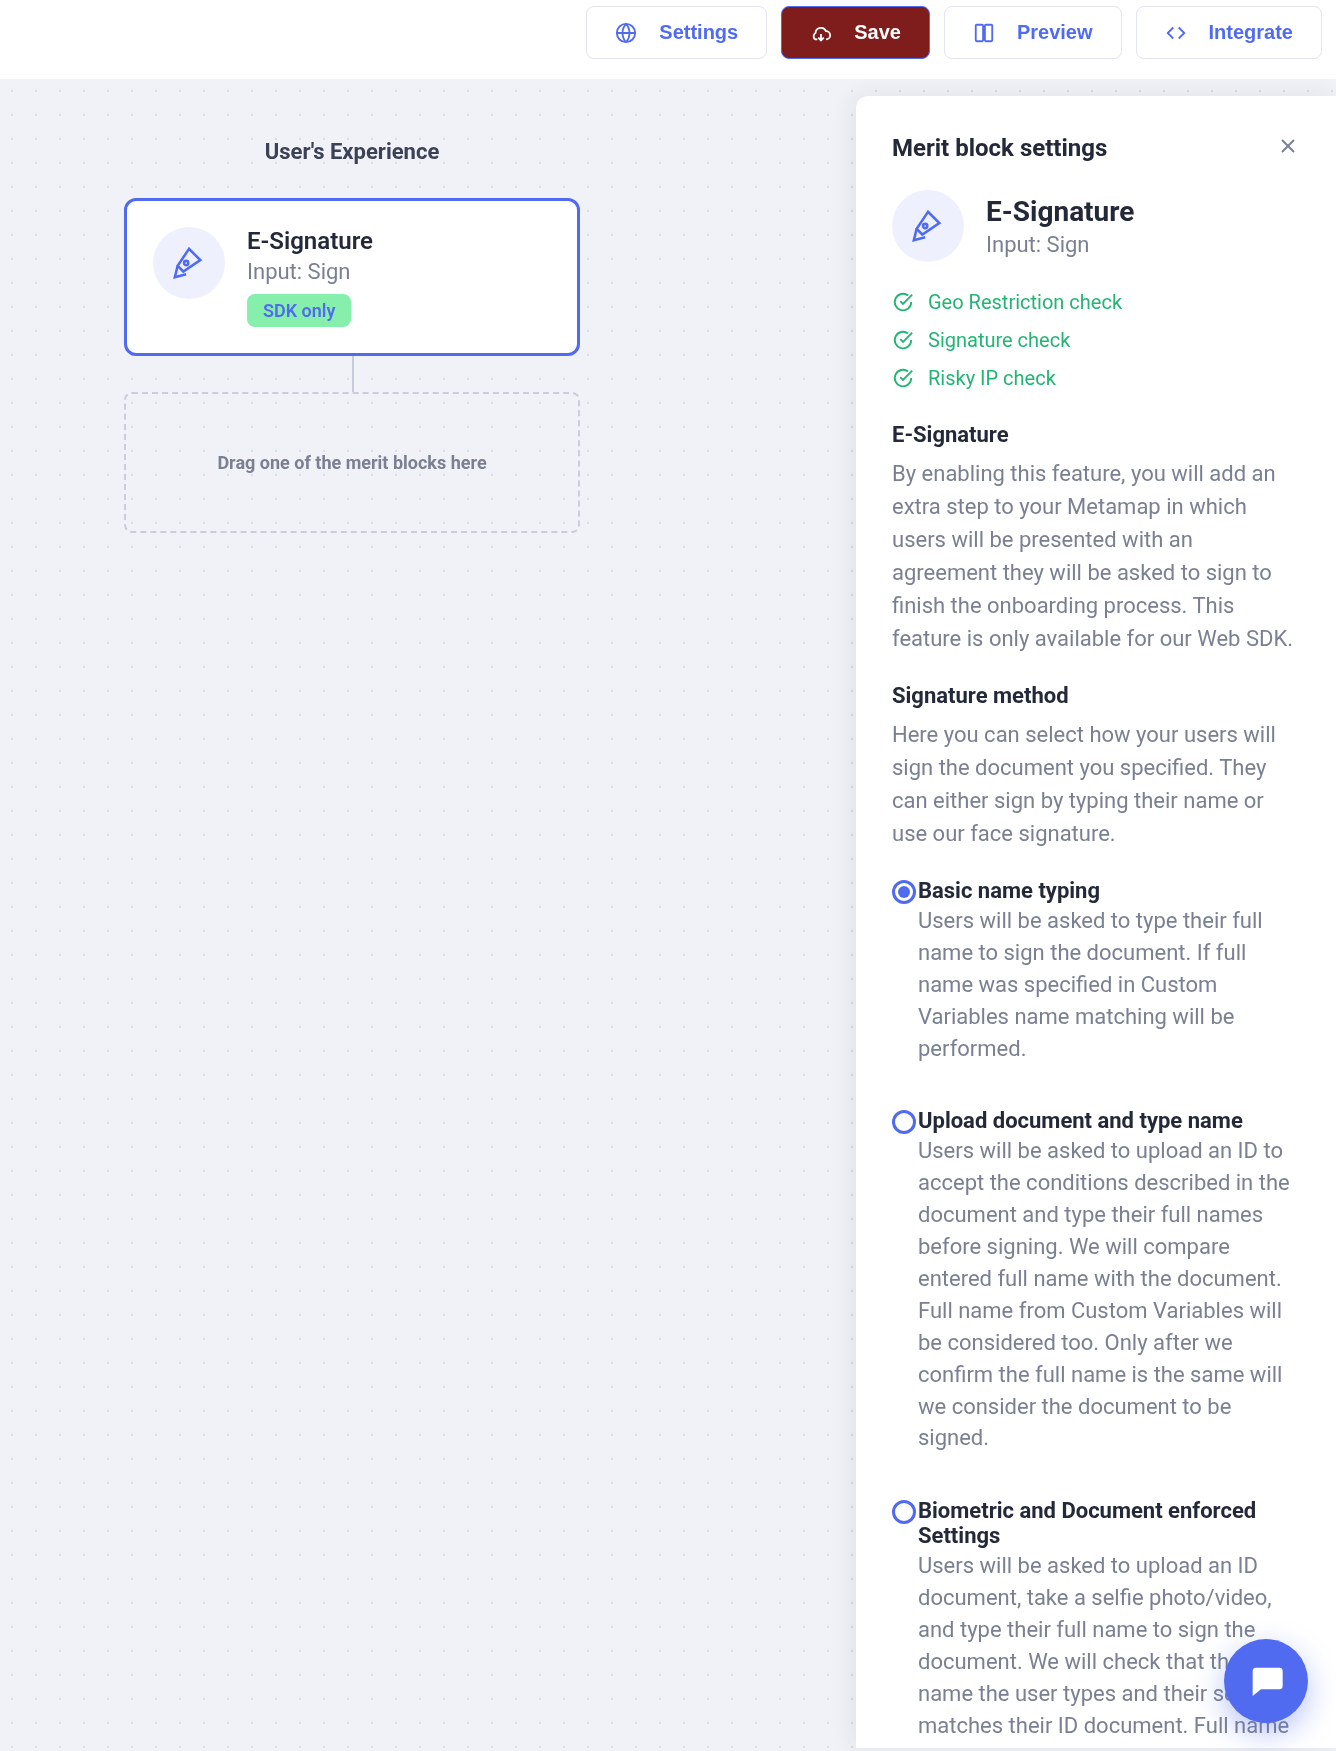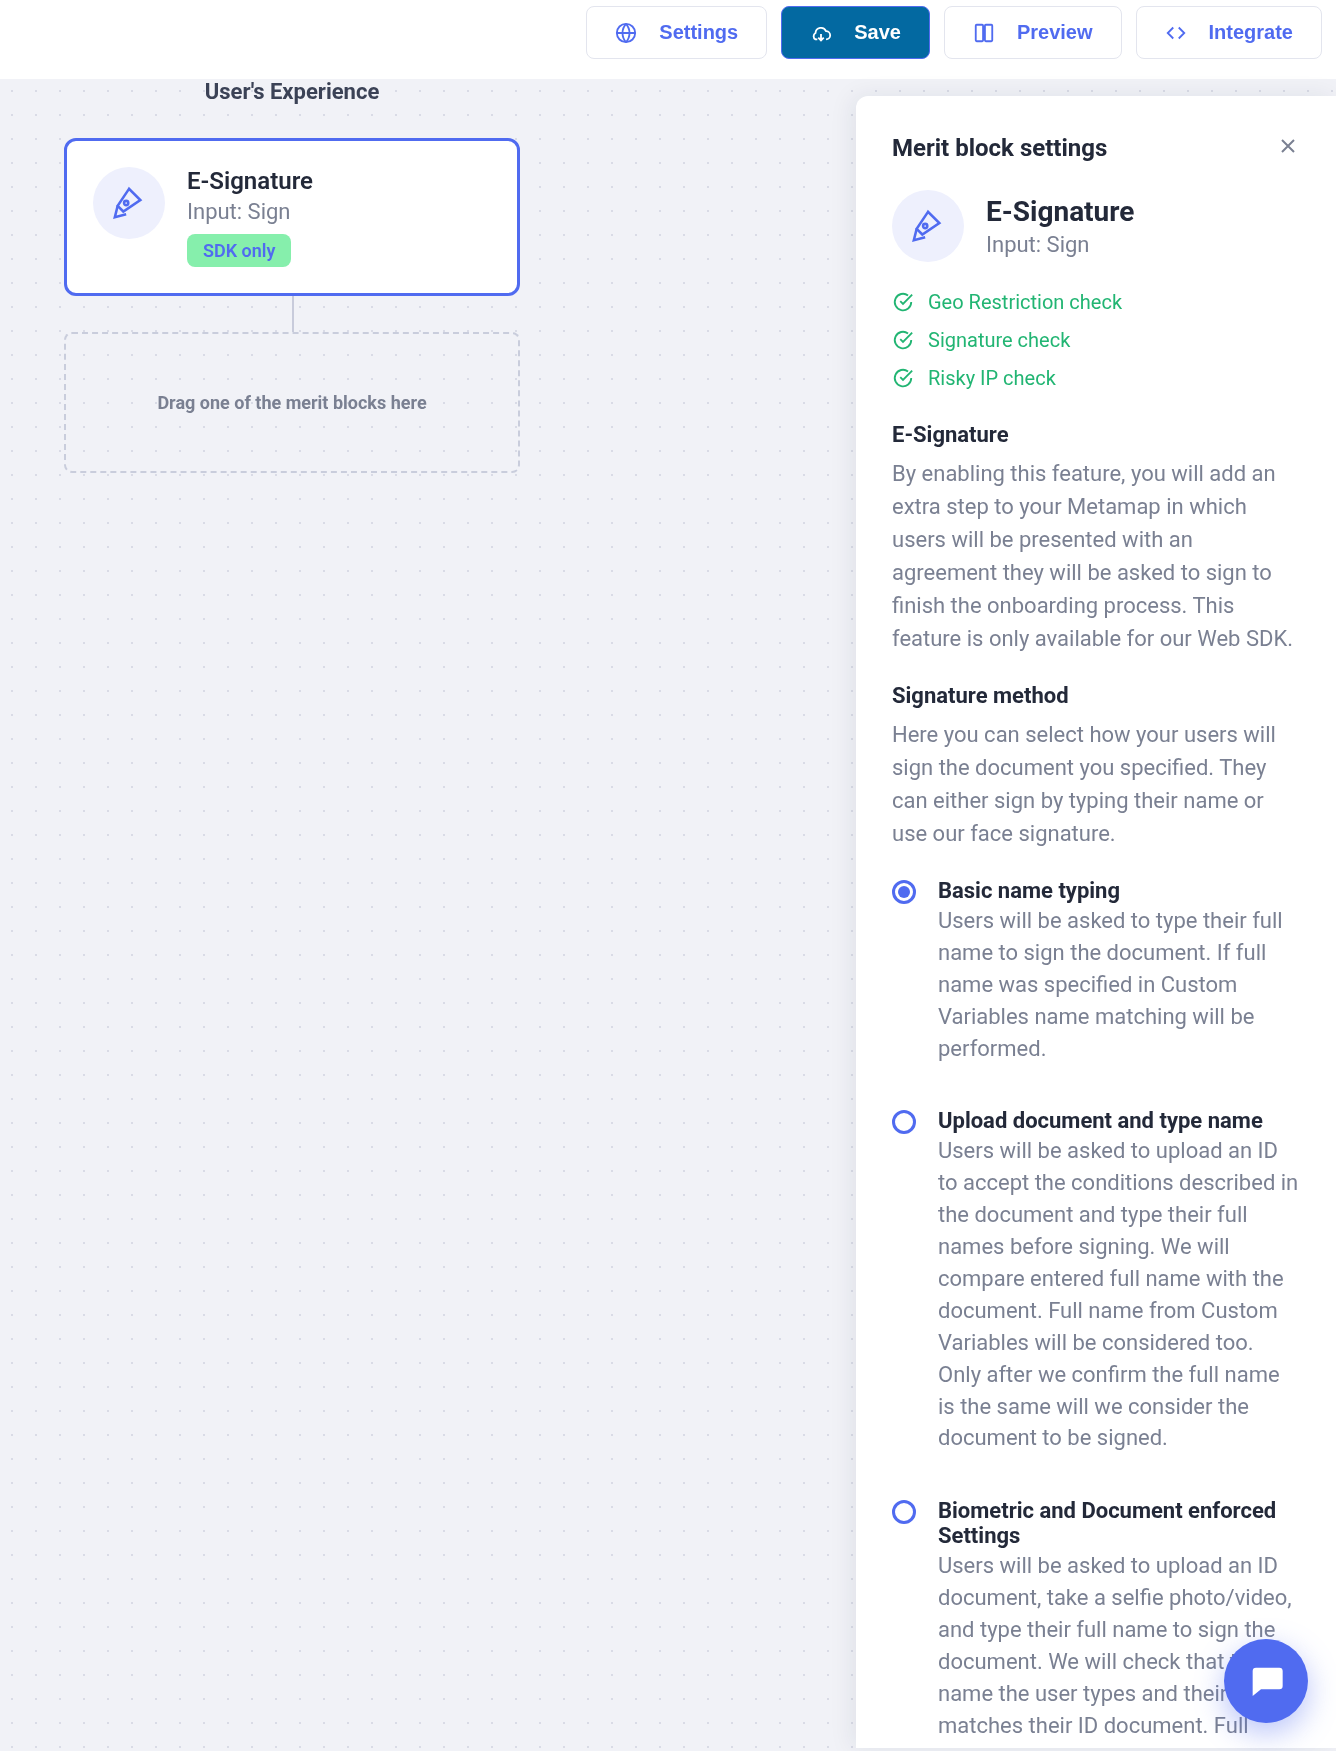--- a/index.html
+++ b/index.html
@@ -26,32 +26,33 @@
     padding: 14px 28px;
     border: 1px solid #e3e5ee;
     border-radius: 8px;
     background: #fff;
     color: #506bf0;
     font-weight: 600;
     font-size: 20px;
     cursor: pointer;
   }
   .btn.primary {
-    background: #0369a1;
+    background: #7f1d1d;
     color: #fff;
     border-color: #506bf0;
   }
   .btn svg { width: 22px; height: 22px; }
 
   .canvas {
     position: relative;
     background:
       radial-gradient(circle, #d9dbe6 1px, transparent 1.5px) 0 0 / 24px 24px,
       #f1f2f7;
     height: calc(100% - 78px);
+    padding: 60px;
   }
 
   .ux-title {
     font-weight: 700;
     font-size: 22px;
     color: #3b4256;
     text-align: center;
     width: 456px;
     margin: 0 0 34px 64px;
   }
@@ -139,21 +140,21 @@
     color: #22b573;
     font-size: 20px;
     margin-bottom: 14px;
   }
   .check-row svg { width: 22px; height: 22px; flex-shrink: 0; }
 
   .section-h { font-size: 22px; font-weight: 700; color: #232939; margin-bottom: 10px; }
   .section-p { font-size: 22px; color: #7a8092; line-height: 1.5; margin-bottom: 28px; }
 
   .radio-group { display: flex; flex-direction: column; gap: 44px; margin-bottom: 50px; }
-  .radio-row { display: flex; gap: 22px; align-items: flex-start; cursor: pointer; }
+  .radio-row { display: flex; gap: 2px; align-items: flex-start; cursor: pointer; }
   .radio {
     width: 24px; height: 24px; border: 3px solid #506bf0; border-radius: 50%;
     flex-shrink: 0; margin-top: 2px; position: relative;
   }
   .radio.on::after {
     content: ""; position: absolute; inset: 3px; border-radius: 50%; background: #506bf0;
   }
   .radio-body .t { font-size: 22px; font-weight: 700; color: #232939; }
   .radio-body .d { font-size: 22px; color: #7a8092; line-height: 1.45; margin-top: 2px; }
 

